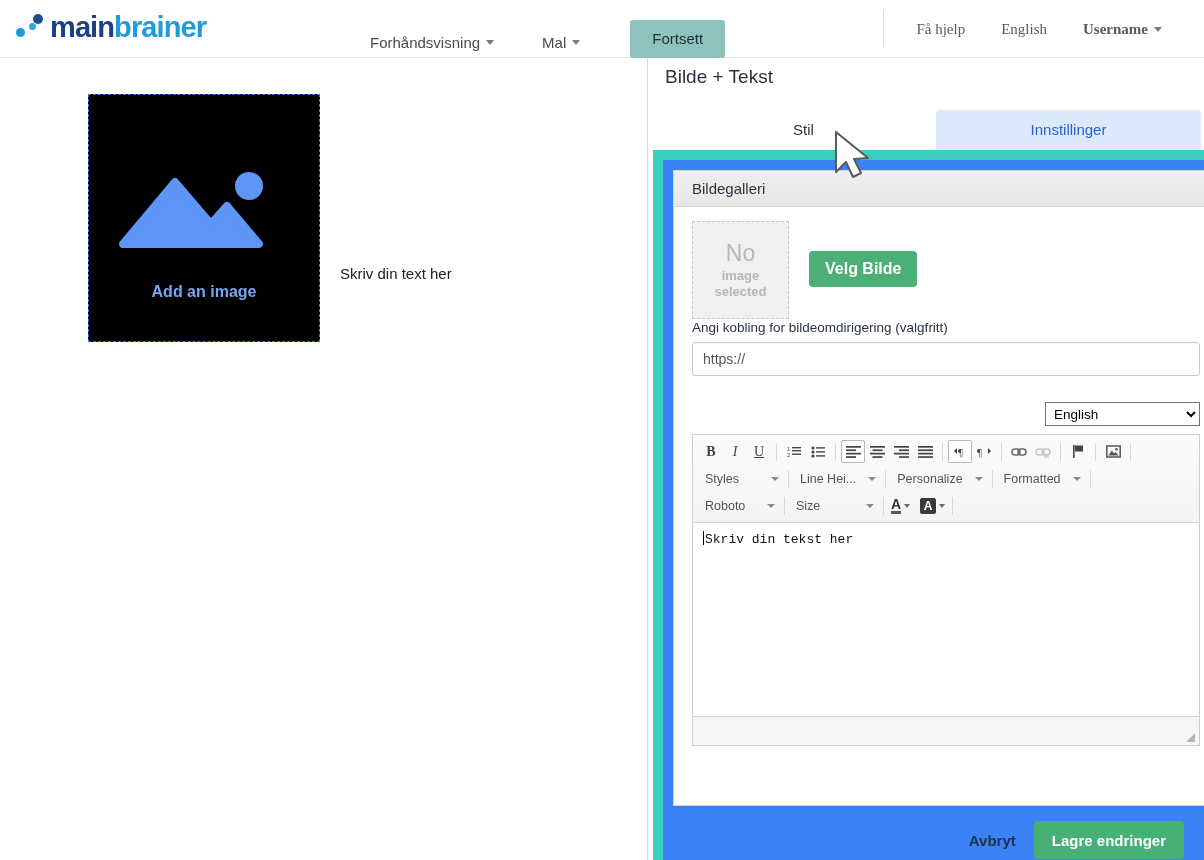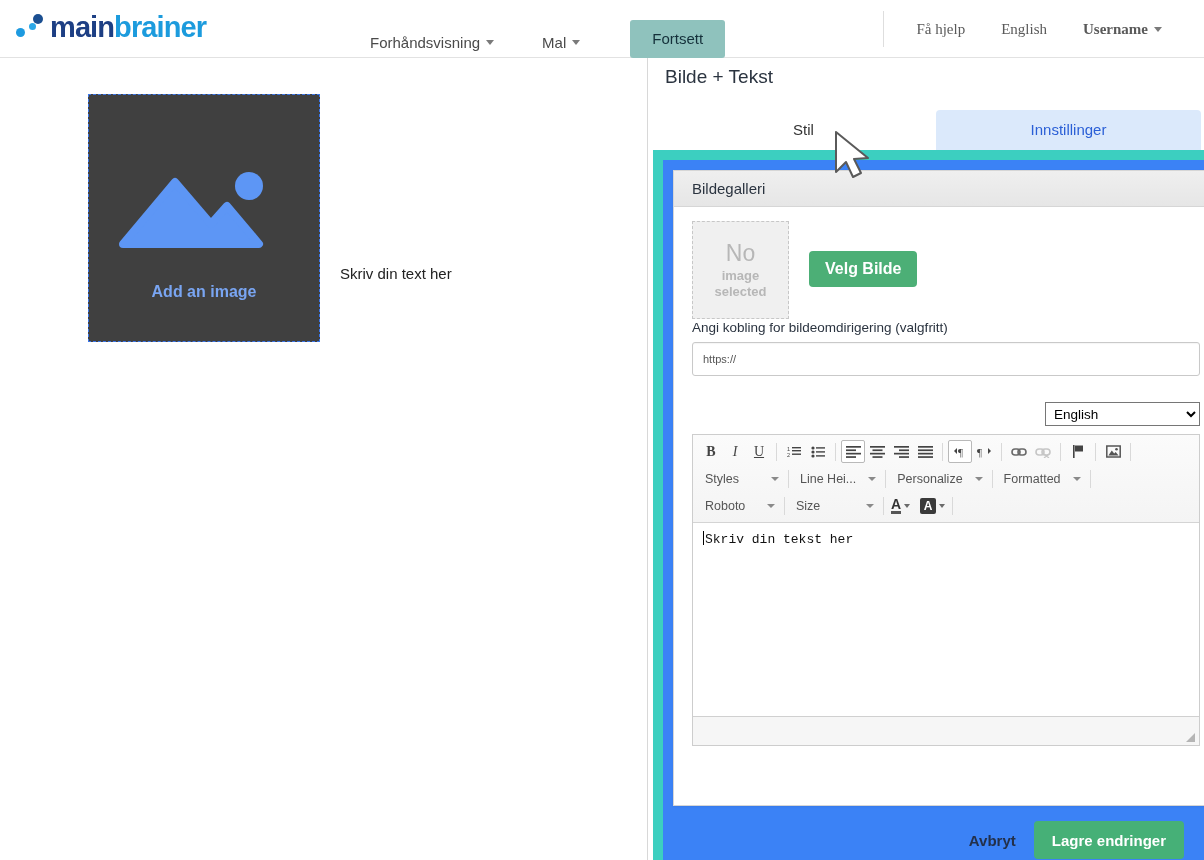--- a/index.html
+++ b/index.html
@@ -65,21 +65,21 @@
   .canvas {
     position: absolute; left: 0; top: 58px;
     width: 648px; height: 802px;
     background: #ffffff;
     border-right: 1px solid #d8d8d8;
   }
   .img-placeholder {
     position: absolute; left: 88px; top: 36px;
     width: 232px; height: 248px;
     border: 1px dashed #3b76e8;
-    background: #404040;
+    background: #000000;
   }
   .img-icon { position: absolute; left: 30px; top: 77px; width: 172px; height: 78px; }
   .ph-label {
     position: absolute; left: 0; right: 0; top: 188px;
     text-align: center; color: #79a5f2; font-size: 16px; font-weight: 600;
   }
   .canvas-text {
     position: absolute; left: 340px; top: 207px;
     font-size: 15px; color: #222;
   }
@@ -142,21 +142,21 @@
     background: #4caf76; color: #fff;
     font-size: 16px; font-weight: bold;
     border: none; border-radius: 4px;
     padding: 0 16px; height: 36px; line-height: 36px;
     cursor: pointer; font-family: "Liberation Sans", sans-serif;
   }
   .field-label { margin-top: 1px; font-size: 13.5px; color: #2b3440; }
   .url-input {
     margin-top: 7px; width: 100%; height: 34px;
     border: 1px solid #c9c9c9; border-radius: 3px;
-    padding: 0 10px; font-size: 11px; color: #333;
+    padding: 0 10px; font-size: 14px; color: #333;
     font-family: "Liberation Sans", sans-serif;
     box-shadow: inset 0 1px 1px rgba(0,0,0,.04);
   }
   .url-input::placeholder { color: #555; }
   .lang-row { display: flex; justify-content: flex-end; margin-top: 26px; }
   .lang-select {
     width: 155px; height: 24px;
     font-size: 13.5px; font-family: "Liberation Sans", sans-serif;
     border: 1px solid #767676; border-radius: 0;
     background: #fff; color: #000; padding-left: 4px;

